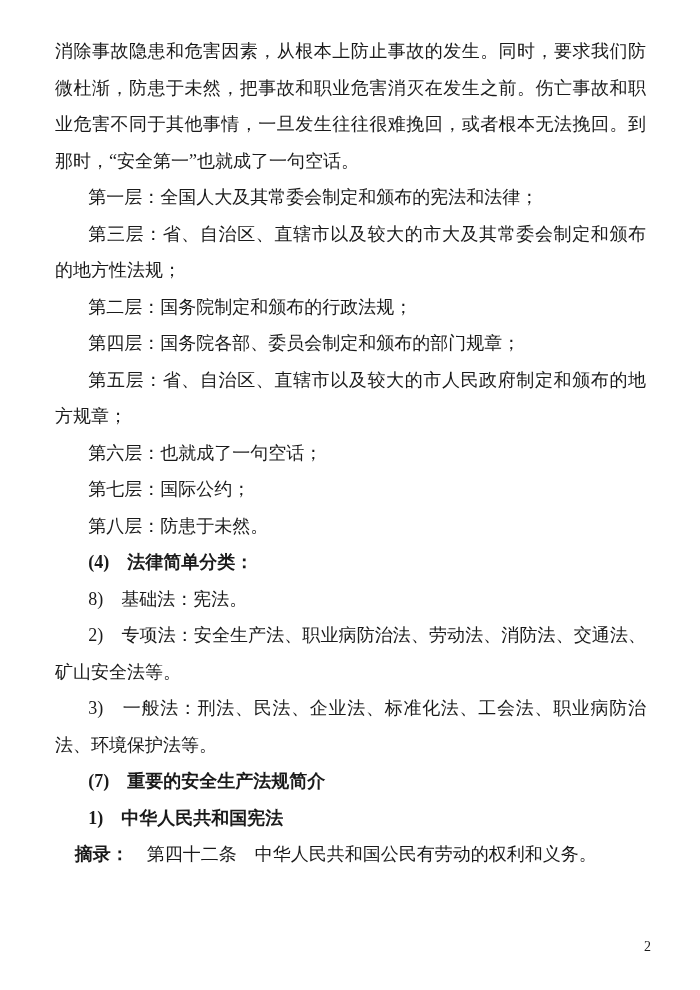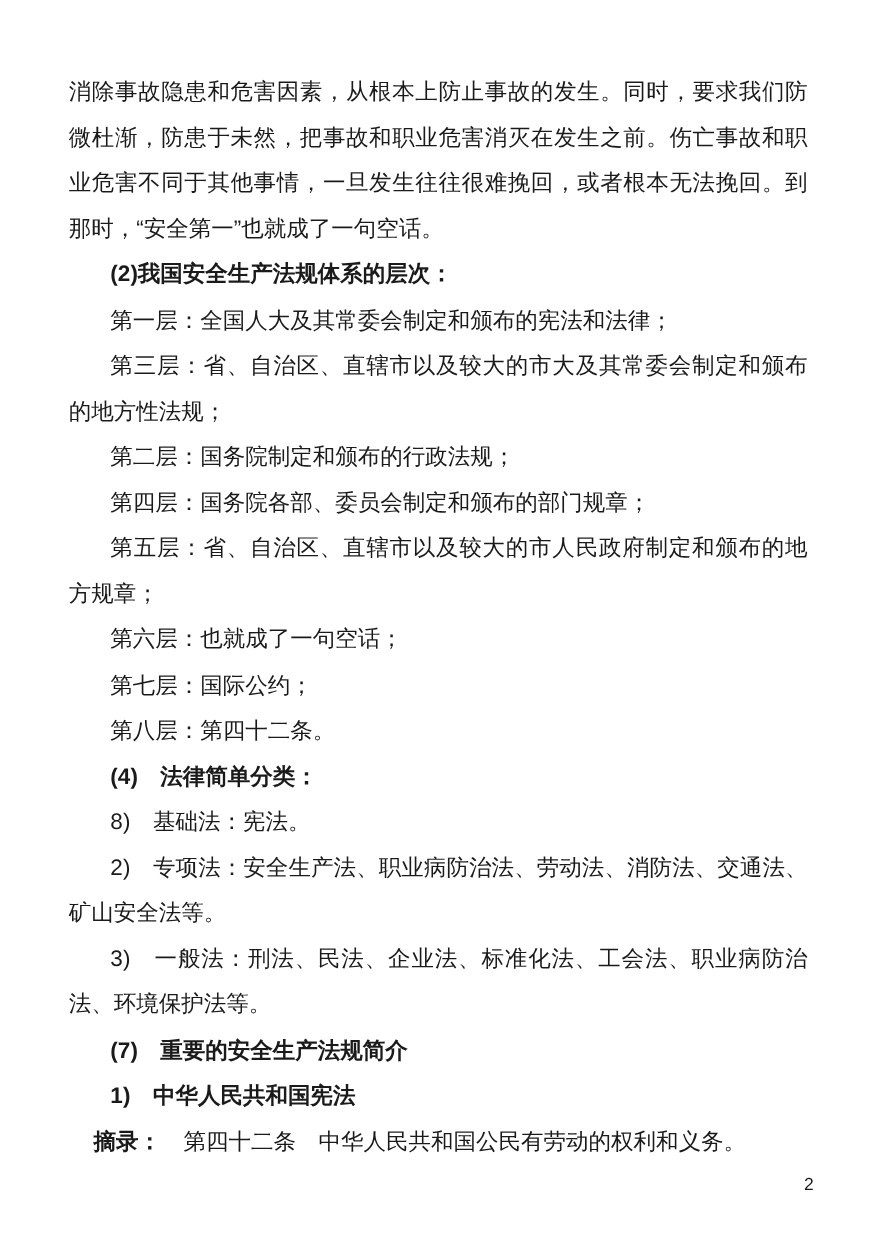--- a/index.html
+++ b/index.html
@@ -7,23 +7,23 @@
     padding: 0;
     background: #ffffff;
   }
   .page {
     position: relative;
     width: 700px;
     height: 990px;
     margin: 0 auto;
     background: #ffffff;
     box-sizing: border-box;
-    padding: 55px 54px 0 55px;
+    padding: 33px 54px 0 55px;
     overflow: hidden;
-    font-family: Liberation Sans, sans-serif;
+    font-family: Liberation Serif, serif;
     color: #1a1a1a;
   }
   .para {
     margin: 0;
     font-size: 18px;
     line-height: 36.5px;
     text-align: justify;
     letter-spacing: 0px;
     word-break: break-all;
   }
@@ -39,37 +39,36 @@
     color: #1a1a1a;
   }
 </style>
 </head>
 <body>
 
 <div class="page">
 
   <p class="para">消除事故隐患和危害因素，从根本上防止事故的发生。同时，要求我们防微杜渐，防患于未然，把事故和职业危害消灭在发生之前。伤亡事故和职业危害不同于其他事情，一旦发生往往很难挽回，或者根本无法挽回。到那时，“安全第一”也就成了一句空话。</p>
 
-  <p class="para indent2 bold">(2)我国安全生产法规体系的层次：</p>
 
   <p class="para indent2">第一层：全国人大及其常委会制定和颁布的宪法和法律；</p>
 
   <p class="para indent2">第三层：省、自治区、直辖市以及较大的市大及其常委会制定和颁布的地方性法规；</p>
 
   <p class="para indent2">第二层：国务院制定和颁布的行政法规；</p>
 
   <p class="para indent2">第四层：国务院各部、委员会制定和颁布的部门规章；</p>
 
   <p class="para indent2">第五层：省、自治区、直辖市以及较大的市人民政府制定和颁布的地方规章；</p>
 
   <p class="para indent2">第六层：也就成了一句空话；</p>
 
   <p class="para indent2">第七层：国际公约；</p>
 
-  <p class="para indent2">第八层：第四十二条。</p>
+  <p class="para indent2">第八层：防患于未然。</p>
 
   <p class="para indent2 bold">(4)　法律简单分类：</p>
 
   <p class="para indent2">8)　基础法：宪法。</p>
 
   <p class="para indent2">2)　专项法：安全生产法、职业病防治法、劳动法、消防法、交通法、矿山安全法等。</p>
 
   <p class="para indent2">3)　一般法：刑法、民法、企业法、标准化法、工会法、职业病防治法、环境保护法等。</p>
 
   <p class="para indent2 bold">(7)　重要的安全生产法规简介</p>

